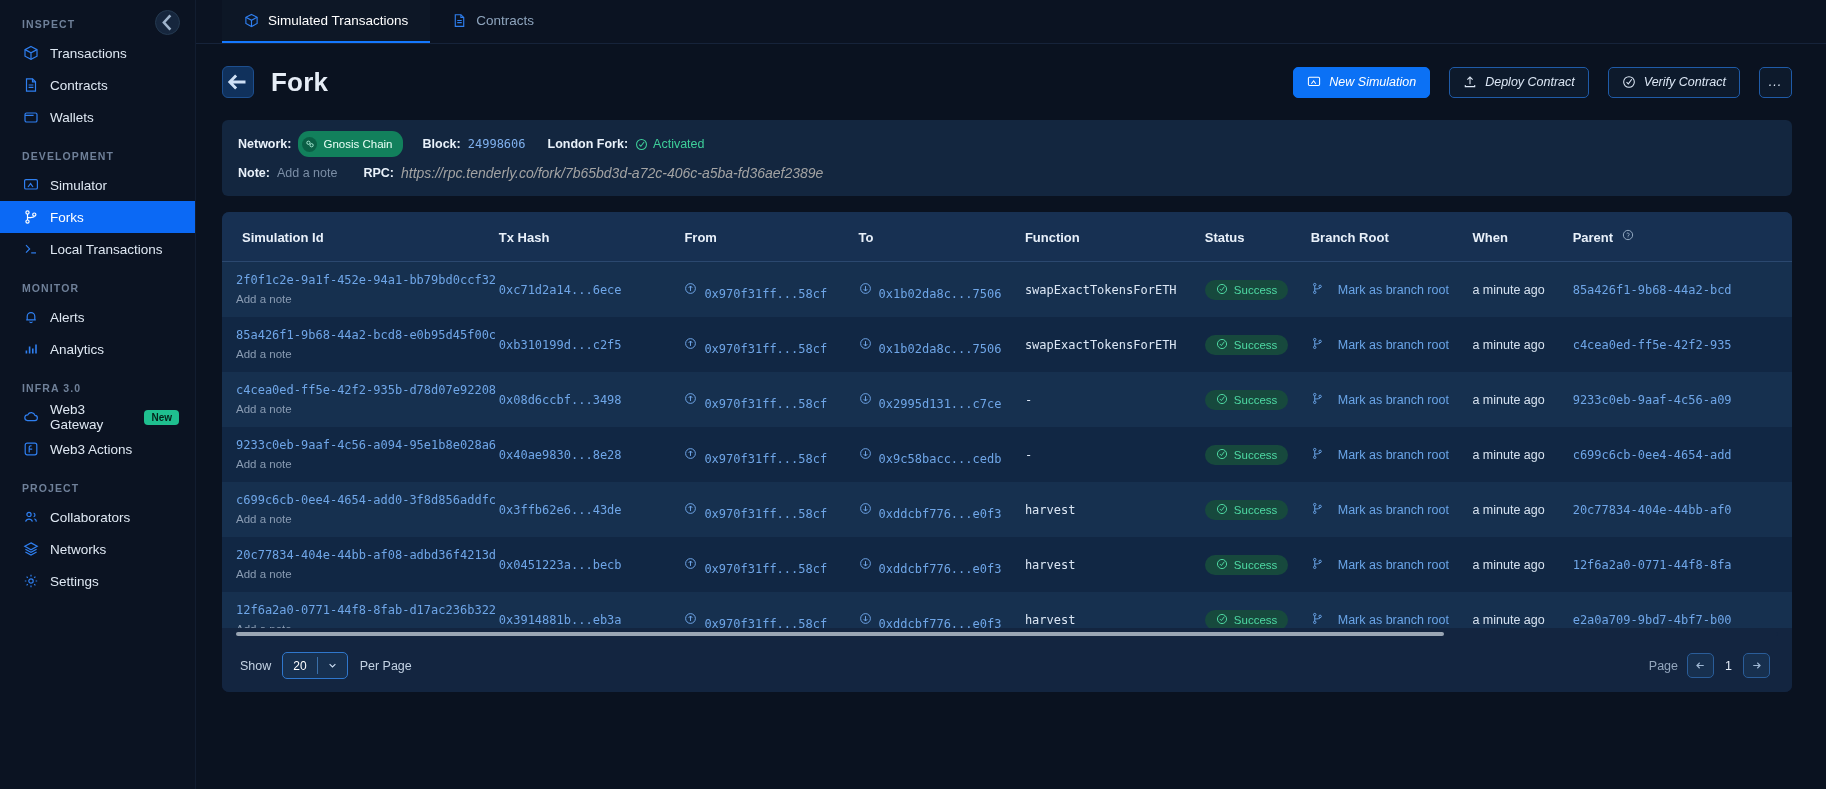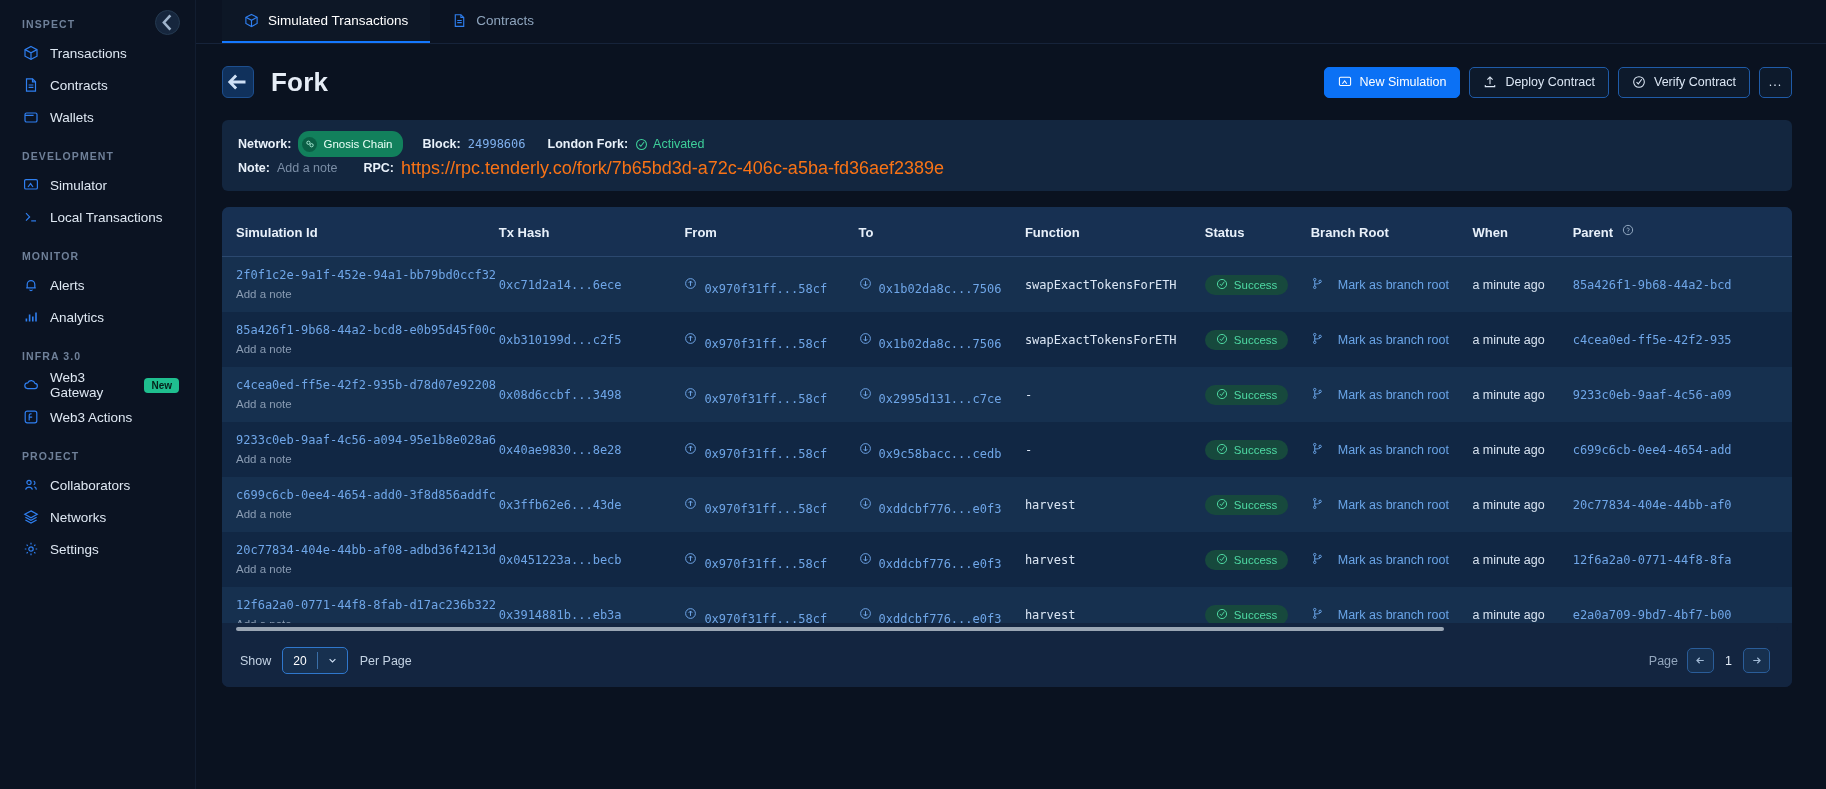--- a/index.html
+++ b/index.html
@@ -70,69 +70,69 @@
   .content { flex: 1; padding: 22px 34px 0 26px; overflow: hidden; }
 
   .page-head { display: flex; align-items: center; margin-bottom: 22px; }
   .back-btn {
     width: 32px; height: 32px; border-radius: 6px;
     background: #10315c; border: 1px solid #1d4f8f; color: #cfe0f5;
     display: flex; align-items: center; justify-content: center;
     font-size: 14px; cursor: pointer; margin-right: 17px;
   }
   .page-title { font-size: 26px; font-weight: bold; letter-spacing: .2px; }
-  .head-actions { margin-left: auto; display: flex; gap: 9px; align-items: flex-end; }
+  .head-actions { margin-left: auto; display: flex; gap: 19px; align-items: flex-end; font-style: italic; }
   .btn {
     height: 31px; border-radius: 5px; display: flex; align-items: center; gap: 8px;
     padding: 0 13px; font-size: 12.5px; cursor: pointer; white-space: nowrap;
   }
   .btn svg { width: 14px; height: 14px; display:block; }
   .btn-primary { background: #0b71f5; color: #fff; border: 1px solid #0b71f5; }
   .btn-outline { background: #0d1a2c; color: #dce7f5; border: 1px solid #1f5ba8; }
   .btn-dots { width: 33px; justify-content: center; padding: 0; letter-spacing: 1px; }
 
   
   .info-panel {
     background: #13263f; border-radius: 6px; padding: 11px 16px 12px 16px;
     margin-bottom: 16px;
   }
   .info-row { display: flex; align-items: center; font-size: 12.5px; line-height: 22px; flex-wrap: nowrap; }
-  .info-row + .info-row { }
+  .info-row + .info-row { margin-top: 5px; }
   .lbl { font-weight: bold; color: #e9f1fa; margin-right: 7px; }
   .chip-net {
     display: inline-flex; align-items: center; gap: 6px;
     background: #12805c; border-radius: 11px; padding: 2px 10px 2px 4px;
     font-size: 11.5px; color: #eafff7; margin-right: 20px;
   }
   .chip-net .cn-dot {
     width: 15px; height: 15px; border-radius: 50%; background: #0a5f45;
     display: inline-flex; align-items: center; justify-content: center;
     font-size: 9px; color: #b6f5df;
   }
   .mono-blue { font-family: "DejaVu Sans Mono", monospace; color: #7fb0ee; font-size: 12px; margin-right: 22px; }
   .activated { color: #3ecf9a; display: inline-flex; align-items: center; gap: 5px; }
   .activated svg { width: 13px; height: 13px; }
   .muted { color: #7b8ea6; margin-right: 26px; cursor: pointer; }
-  .rpc-link { color: #f97316; font-size: 18px; cursor: pointer; }
+  .rpc-link { color: #a3a3a3; font-size: 14px; cursor: pointer; font-style: italic; }
 
   
   .table-card {
     background: #132540; border-radius: 7px;
     position: relative; overflow: hidden;
     height: 480px; display: flex; flex-direction: column;
   }
   .tbl-scroll { overflow: hidden; position: relative; flex: 1; }
   table { border-collapse: collapse; width: 1640px; table-layout: fixed; }
   thead th {
     text-align: left; font-size: 13px; font-weight: bold; color: #e8f0fa;
     padding: 17px 0 16px 0; background: #173052;
     border-bottom: 1px solid #2c4straat;
     border-bottom: 1px solid #2b486f;
   }
-  thead th:first-child { padding-left: 14px; }
+  thead th:first-child { padding-left: 20px; }
   tbody td { padding: 11px 0; font-size: 12.5px; vertical-align: middle; }
   tbody td:first-child { padding-left: 14px; }
   tbody tr.odd { background: #16304f; }
   tbody tr.even { background: #112744; }
   .sim-id {
     font-family: "DejaVu Sans Mono", monospace; font-size: 12px; color: #6fa6e8; cursor: pointer;
     display: block; margin-bottom: 5px;
   }
   .add-note { font-size: 11.5px; color: #8a9cb3; cursor: pointer; }
   .mono { font-family: "DejaVu Sans Mono", monospace; font-size: 12px; color: #6fa6e8; margin-top: 8px; }
@@ -225,20 +225,31 @@
         </div>
         <div class="sb-section gap">DEVELOPMENT</div>
         <div class="sb-item">
           <span class="sb-ico">
             <svg viewBox="0 0 16 16" fill="none" stroke="currentColor" stroke-width="1.2">
               <rect x="1.6" y="2.6" width="12.8" height="9.4" rx="1.3"></rect>
               <path d="M5 10 L7.6 6.6 L10 10"></path>
             </svg>
           </span>
           <span>Simulator</span>
+        </div>
+        <div class="sb-item active">
+          <span class="sb-ico">
+            <svg viewBox="0 0 16 16" fill="none" stroke="currentColor" stroke-width="1.2">
+              <circle cx="4.5" cy="3.4" r="1.6"></circle>
+              <circle cx="4.5" cy="12.6" r="1.6"></circle>
+              <circle cx="11.3" cy="5.6" r="1.6"></circle>
+              <path d="M4.5 5 V11 M4.5 8.6 C8 8.6 11.3 8.2 11.3 7.2"></path>
+            </svg>
+          </span>
+          <span>Forks</span>
         </div>
         <div class="sb-item">
           <span class="sb-ico">
             <svg viewBox="0 0 16 16" fill="none" stroke="currentColor" stroke-width="1.2">
               <path d="M3 4.2 L6.6 7.9 L3 11.6"></path>
               <path d="M8.2 11.9 H13"></path>
             </svg>
           </span>
           <span>Local Transactions</span>
         </div>

